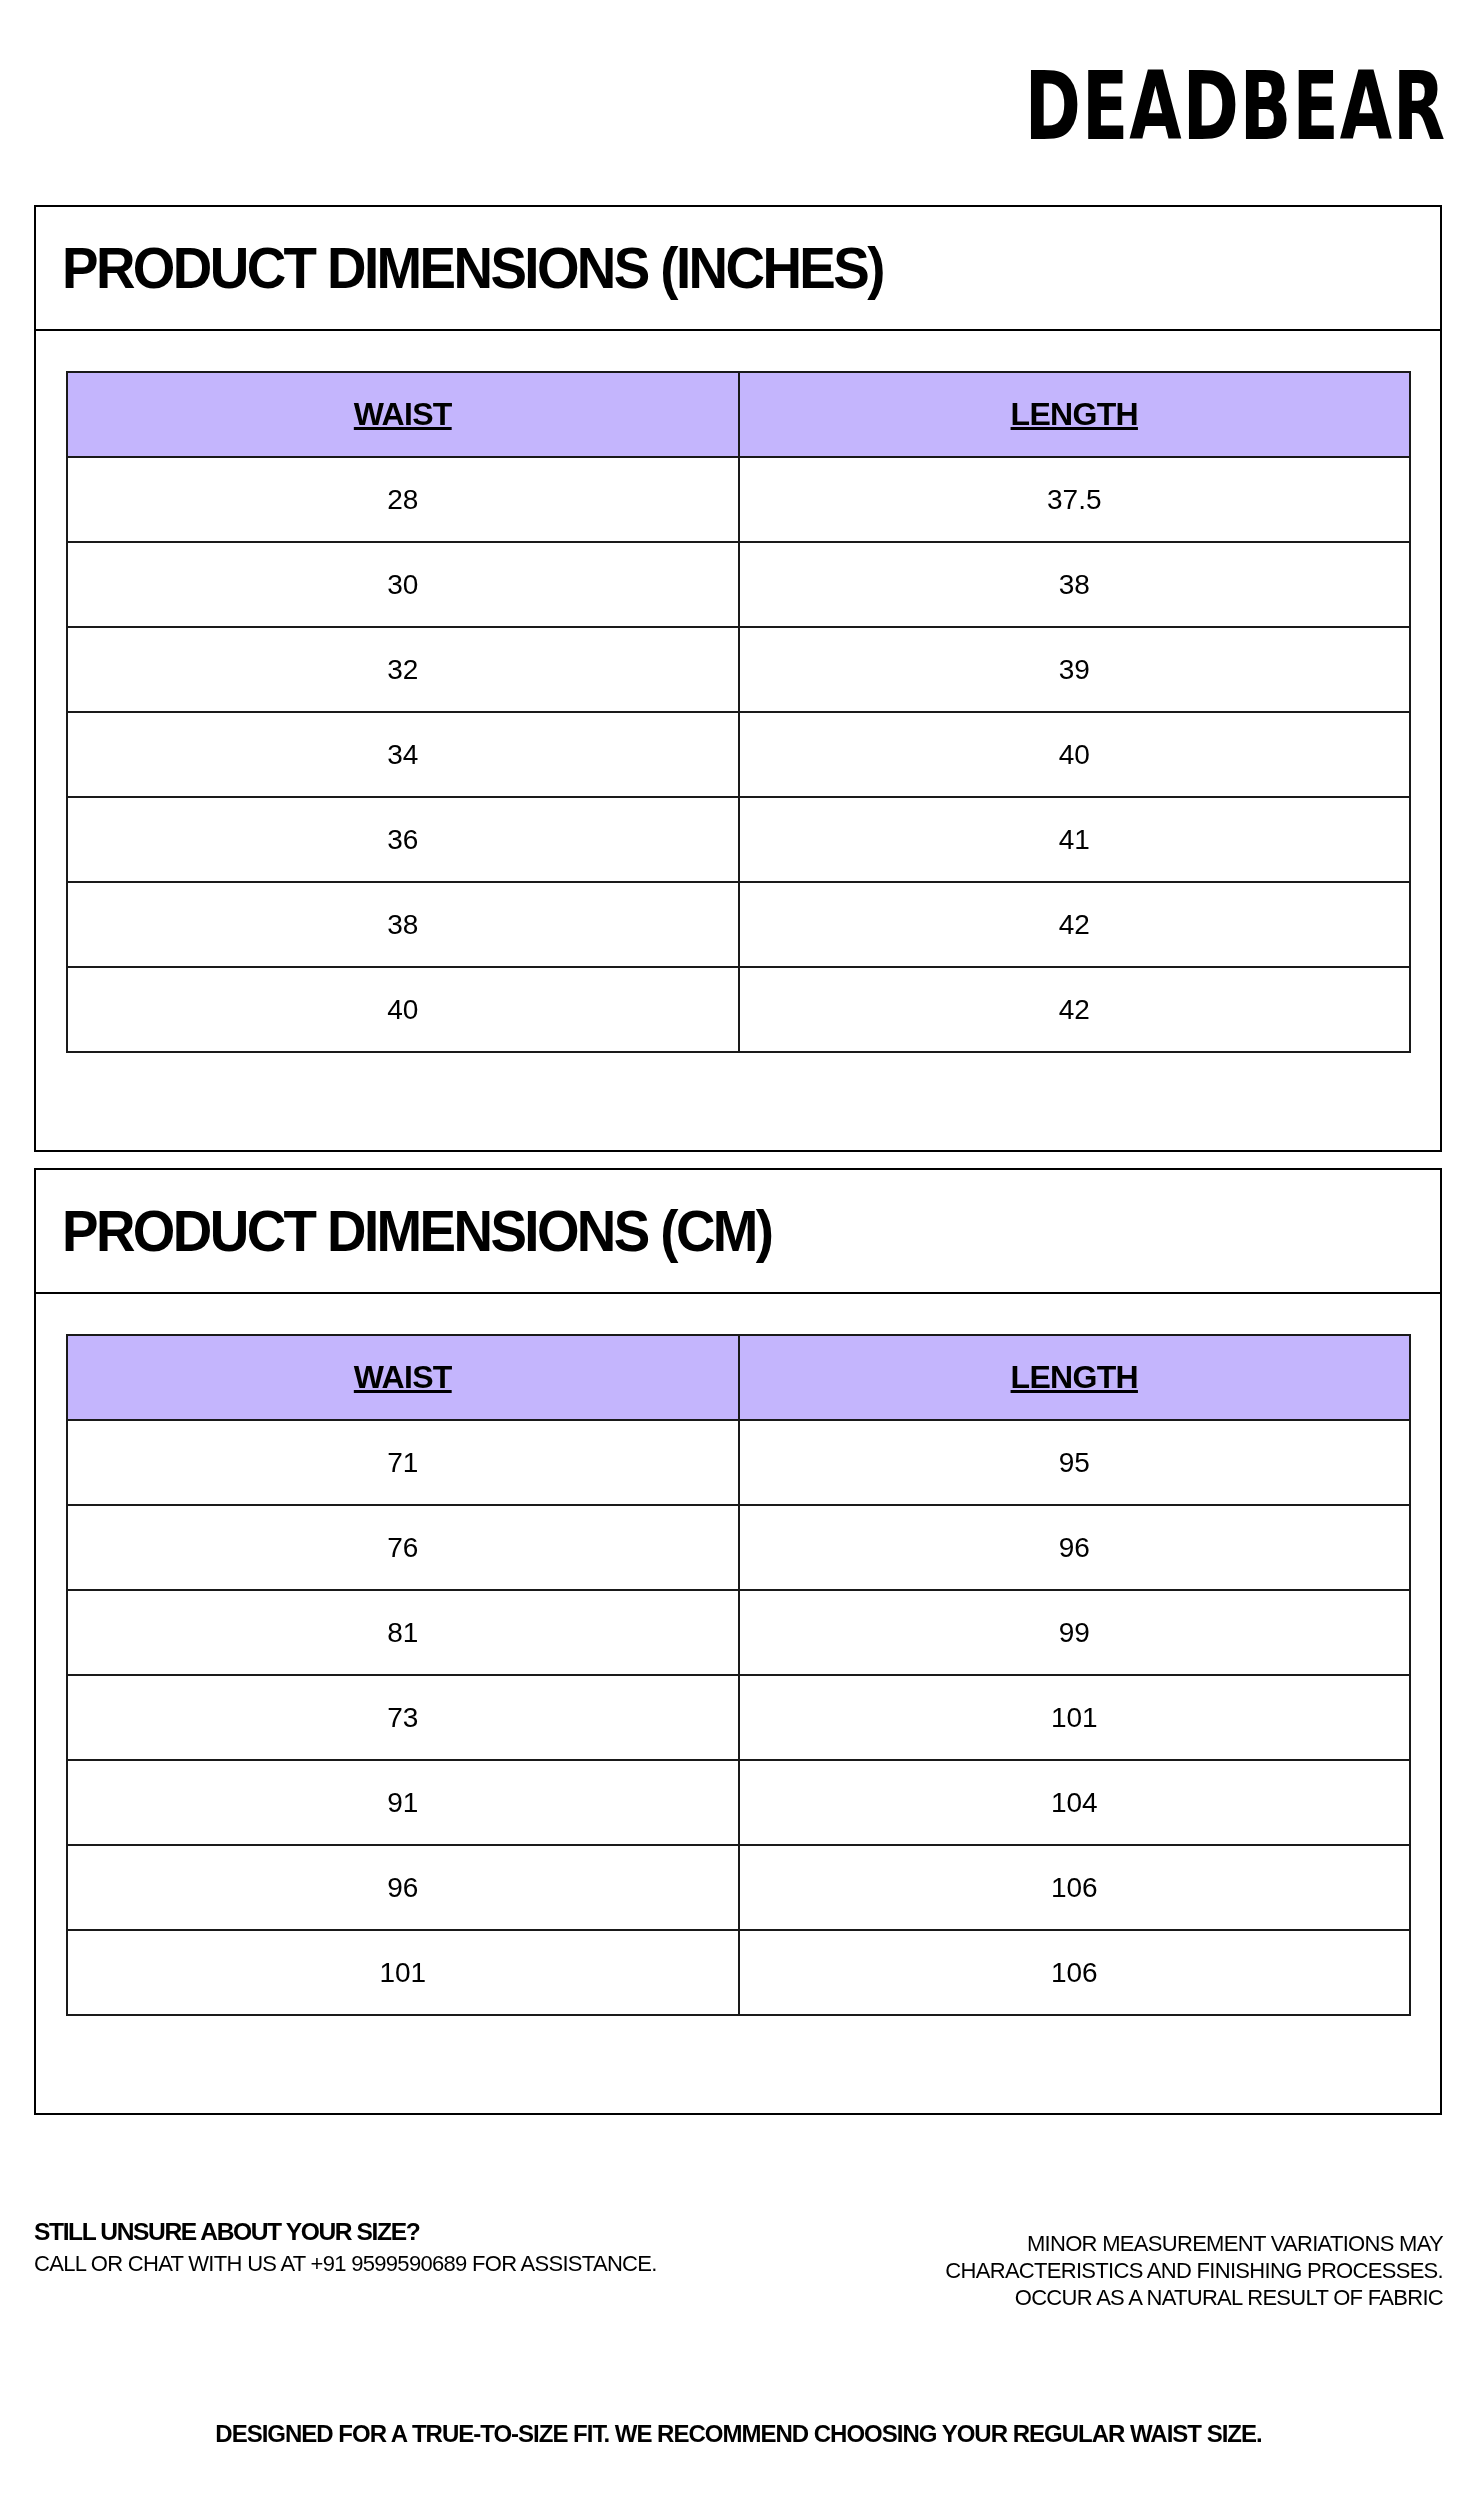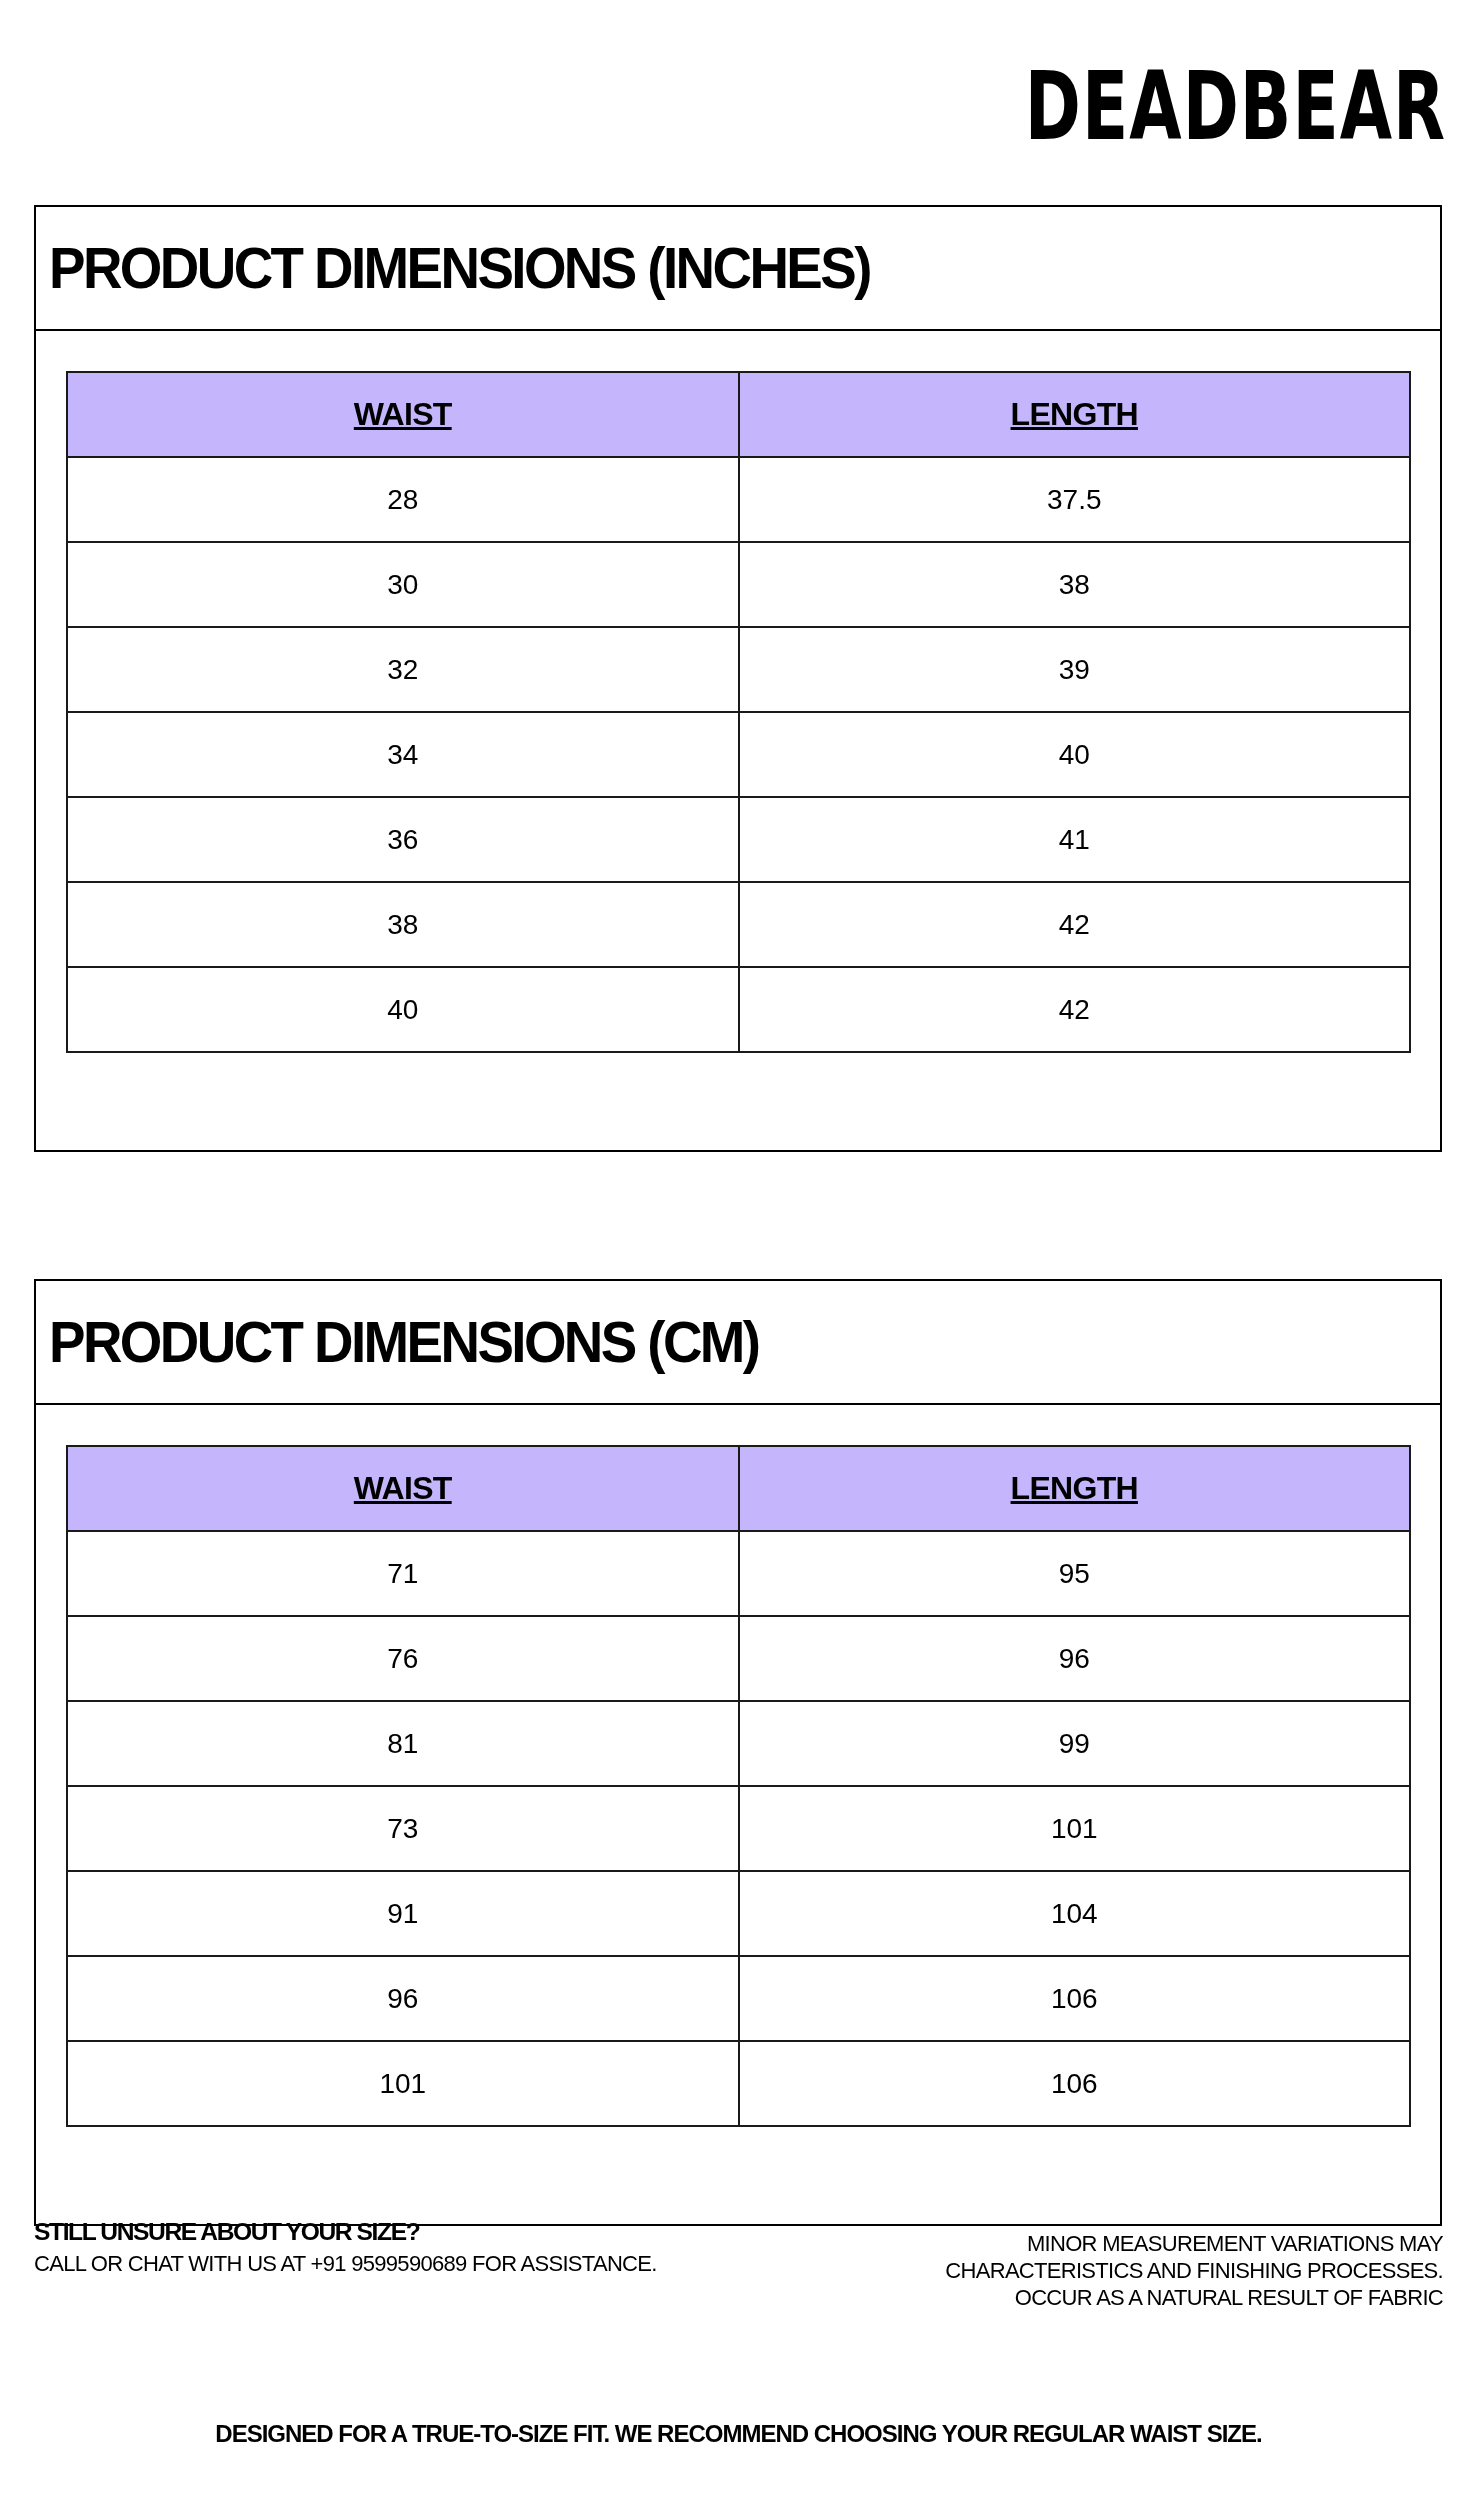--- a/index.html
+++ b/index.html
@@ -11,24 +11,24 @@
     position: absolute; right: 31px; top: 60px;
     font-family: "DejaVu Sans", sans-serif; font-weight: bold;
     font-size: 94px; line-height: 1; letter-spacing: 1.4px;
     transform: scaleX(0.72); transform-origin: right top;
   }
   .card {
     position: absolute; left: 34px; width: 1408px;
     border: 2.1px solid #000; box-sizing: border-box; background: #fff;
   }
   .card.inches { top: 205px; height: 947px; }
-  .card.cm { top: 1279px; height: 947px; }
+  .card.cm { top: 1168px; height: 947px; }
   .card-head {
     height: 124px; border-bottom: 2.1px solid #000; box-sizing: border-box;
-    display: flex; align-items: center; padding-left: 13px;
+    display: flex; align-items: center; padding-left: 26px;
   }
   .card-title {
     font-weight: bold; font-size: 57px; letter-spacing: -2.7px;
     transform: scaleX(0.96); transform-origin: left center; white-space: nowrap;
   }
   table.dims {
     position: absolute; left: 30px; top: 164px; width: 1345px;
     border-collapse: collapse;
   }
   table.dims th, table.dims td {

